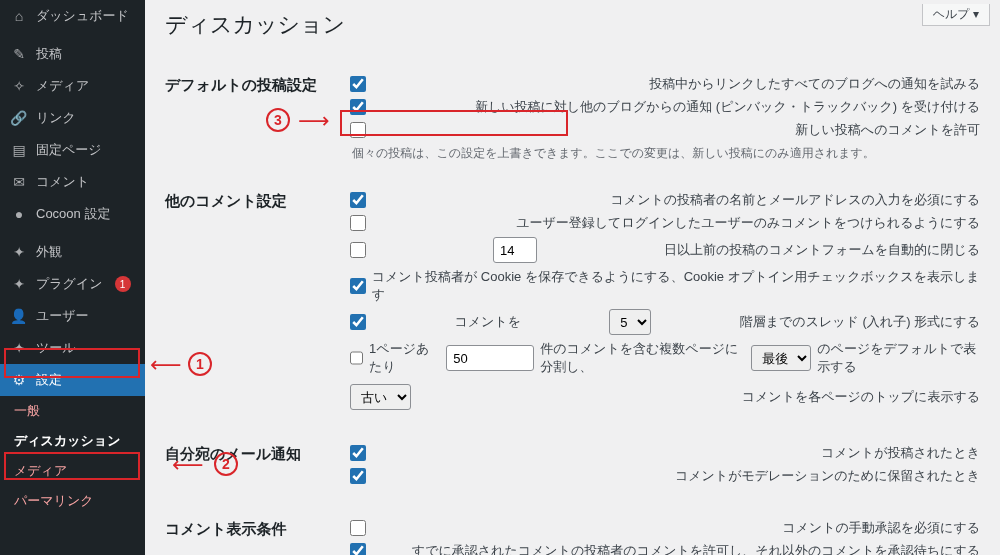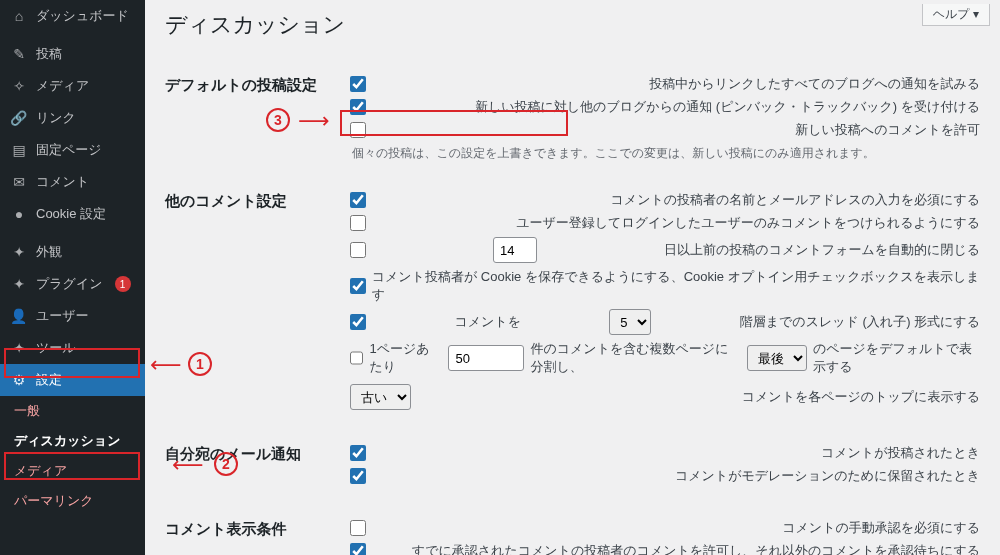--- a/index.html
+++ b/index.html
@@ -182,21 +182,21 @@
   <div class="side-item">
     <span class="icon">▤</span>
     <span>固定ページ</span>
   </div>
   <div class="side-item">
     <span class="icon">✉</span>
     <span>コメント</span>
   </div>
   <div class="side-item">
     <span class="icon">●</span>
-    <span>Cookie 設定</span>
+    <span>Cocoon 設定</span>
   </div>
   <div style="height:6px"></div>
   <div class="side-item">
     <span class="icon">✦</span>
     <span>外観</span>
   </div>
   <div class="side-item">
     <span class="icon">✦</span>
     <span>プラグイン</span>
     <span class="badge">1</span>
@@ -268,21 +268,21 @@
         </label>
         <label class="row">
           <input type="checkbox" checked="" style="">
           <span>コメントを</span>
           <select><option>5</option></select>
           <span>階層までのスレッド (入れ子) 形式にする</span>
         </label>
         <label class="row">
           <input type="checkbox" style="">
           <span>1ページあたり</span>
-          <input type="text" class="num-input" style="width: 76px;" value="50">
+          <input type="text" class="num-input" style="width: 88px;" value="50">
           <span>件のコメントを含む複数ページに分割し、</span>
           <select><option>最後</option></select>
           <span>のページをデフォルトで表示する</span>
         </label>
         <label class="row" style="margin-top:8px">
           <select><option>古い</option></select>
           <span>コメントを各ページのトップに表示する</span>
         </label>
       </td>
     </tr>

